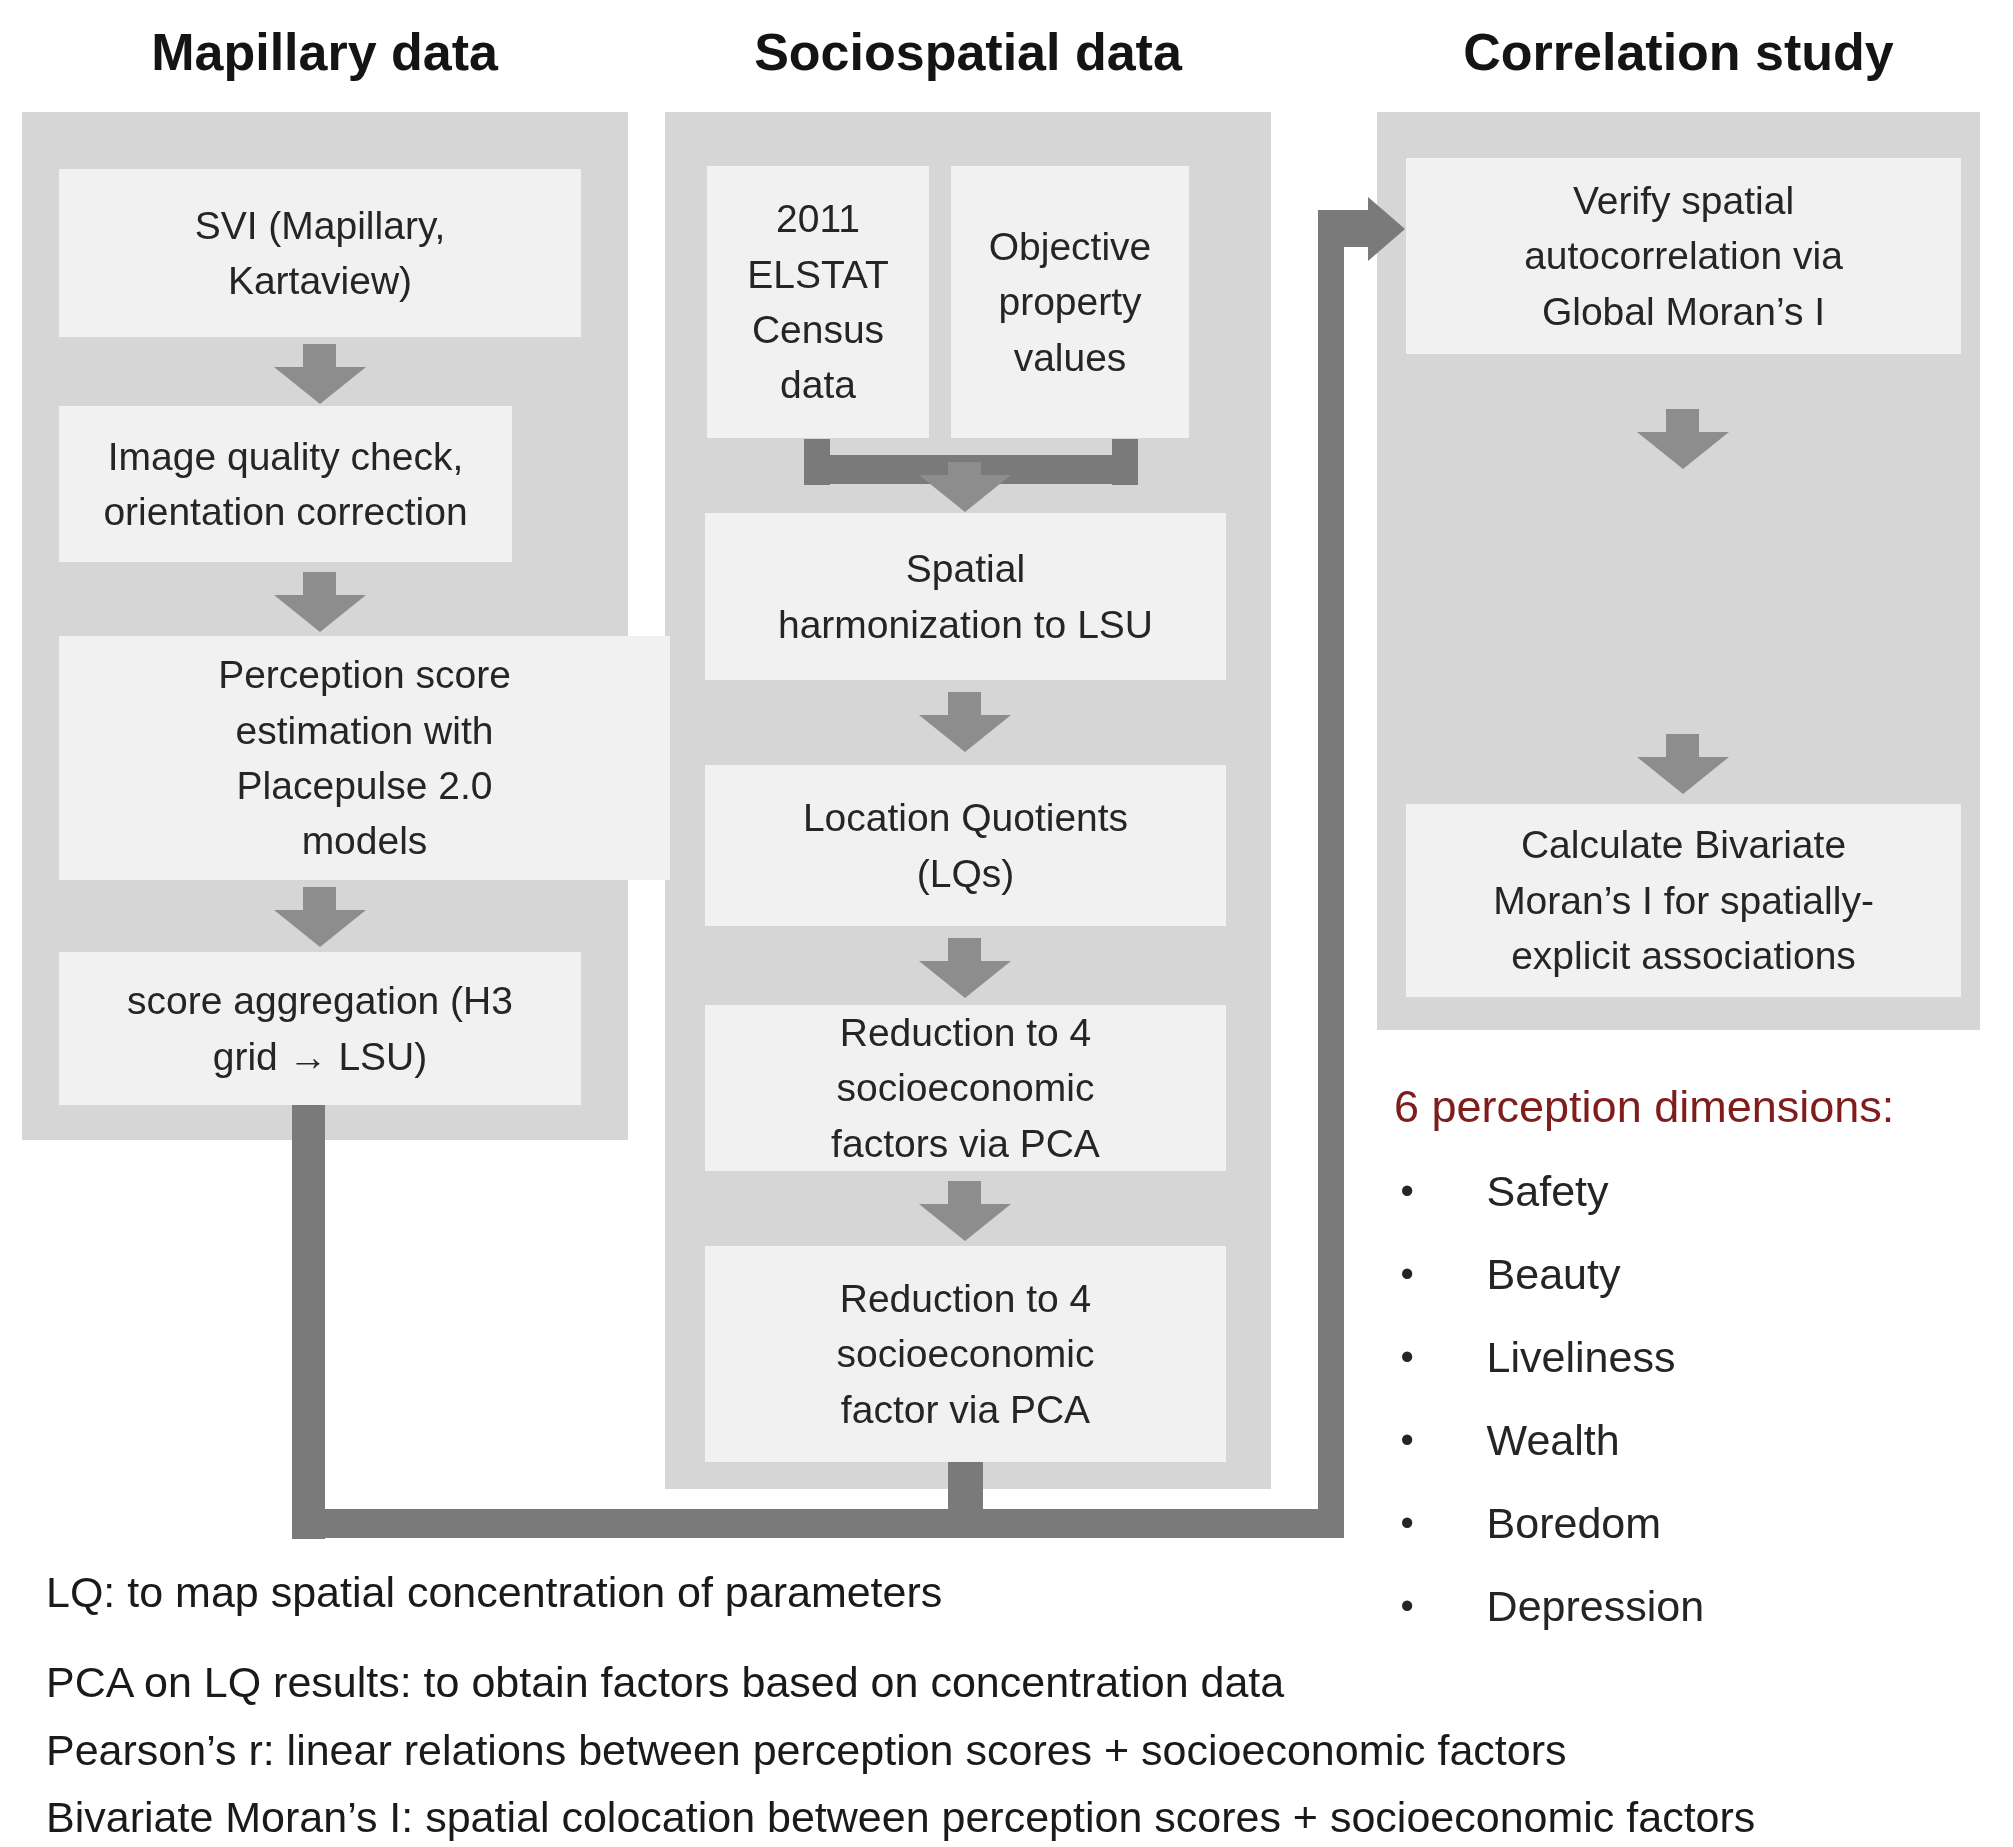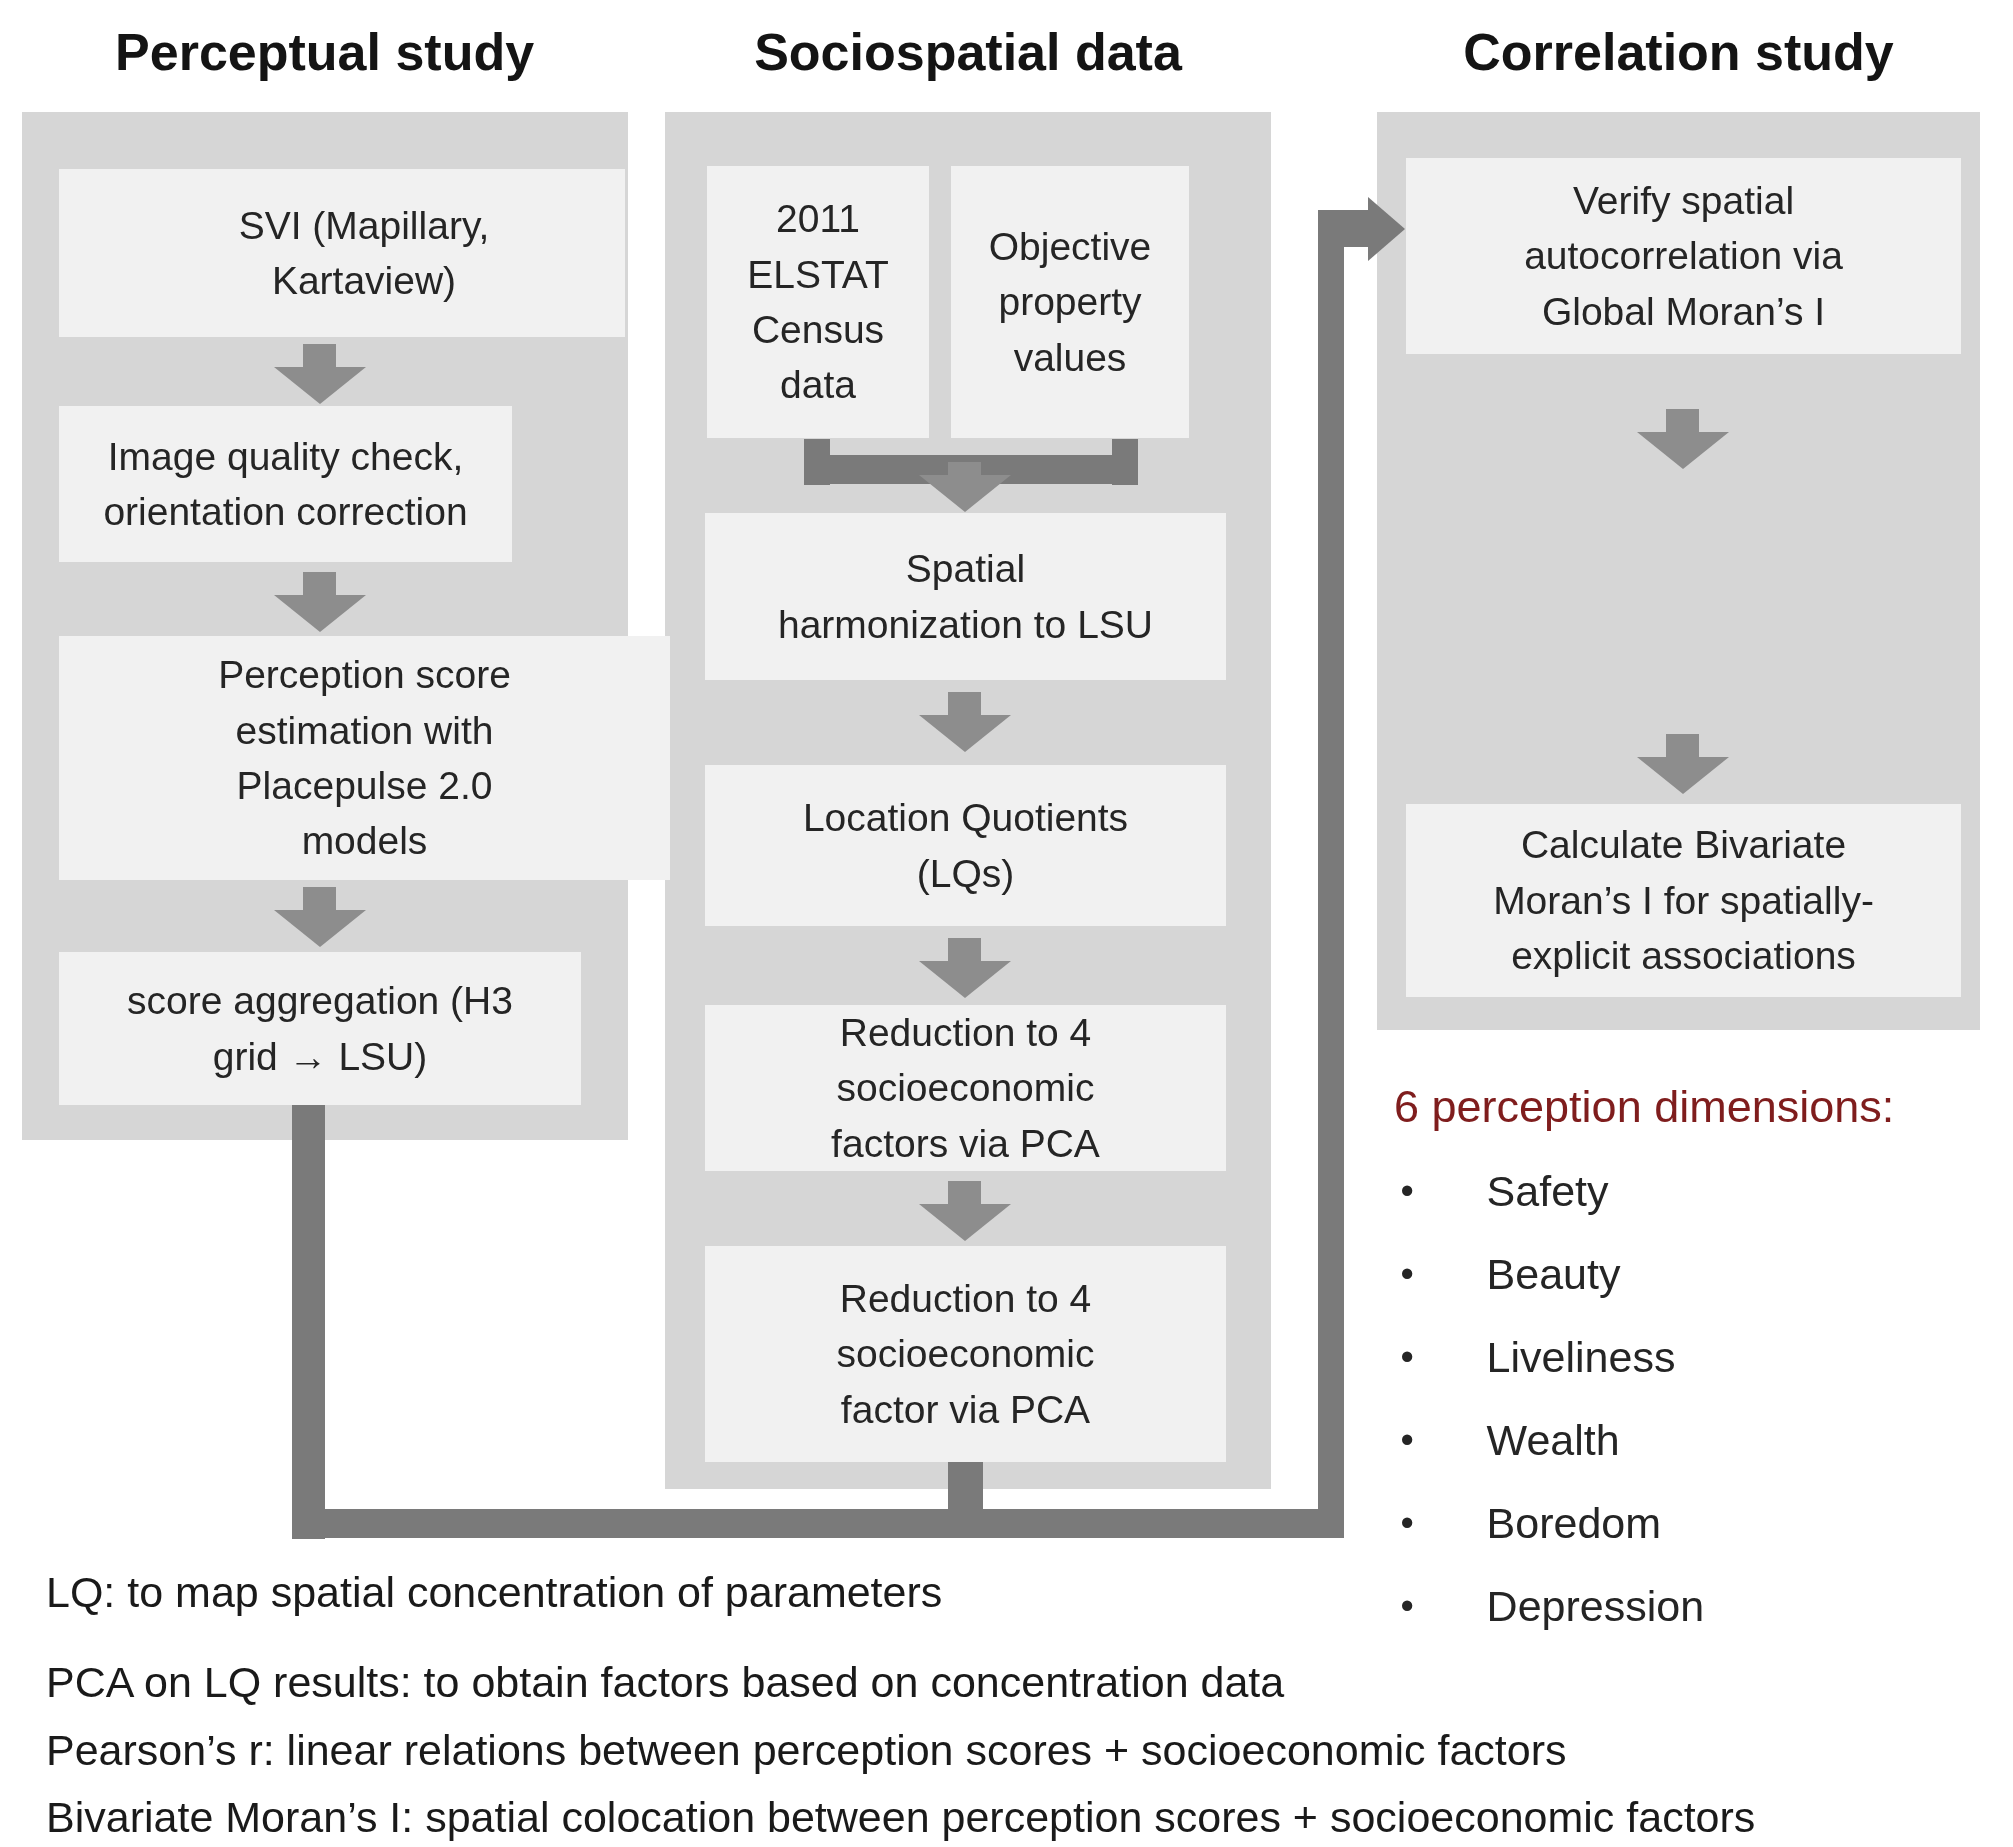--- a/index.html
+++ b/index.html
@@ -46,36 +46,36 @@
   .legend-item{display:flex;margin-top:33px;font-size:43px;line-height:50px;}
   .legend-item .bullet{width:86px;flex:0 0 86px;font-size:38px;line-height:50px;padding-left:6.6px;}
   
   .note{position:absolute;left:46px;white-space:nowrap;font-size:43px;line-height:48px;color:#1a1a1a;}
 </style>
 </head>
 <body>
 
 <div class="canvas">
 
-  <div class="col-title" style="left:21.6px;width:606px;">Perceptual study</div>
+  <div class="col-title" style="left:21.6px;width:606px;">Mapillary data</div>
   <div class="col-title" style="left:665px;width:606px;">Sociospatial data</div>
   <div class="col-title" style="left:1377px;width:603px;">Correlation study</div>
 
   <div class="panel" style="left:21.6px;top:112px;width:606px;height:1028px;"></div>
   <div class="panel" style="left:665px;top:112px;width:606px;height:1377px;"></div>
   <div class="panel" style="left:1377px;top:112px;width:603px;height:918px;"></div>
 
   <div class="conn" style="left:292px;top:1105px;width:33px;height:434px;"></div>
   <div class="conn" style="left:948px;top:1462px;width:35px;height:76px;"></div>
   <div class="conn" style="left:292px;top:1509px;width:1052px;height:29px;"></div>
   <div class="conn" style="left:1318px;top:210px;width:26px;height:1328px;"></div>
   <div class="conn" style="left:1318px;top:210px;width:52px;height:37px;"></div>
   <div class="conn-head-right" style="left:1368px;top:197px;"></div>
 
-  <div class="box" style="left:59px;top:169px;width:522px;height:168px;padding-left:44px;">SVI (Mapillary,
+  <div class="box" style="left:59px;top:169px;width:522px;height:168px;">SVI (Mapillary,
 Kartaview)</div>
   <div class="arr" style="left:270px;top:344px;">
       <div class="arr-shaft"></div>
       <div class="arr-head"></div>
     </div>
   <div class="box" style="left:59px;top:406px;width:453px;height:156px;">Image quality check,
 orientation correction</div>
   <div class="arr" style="left:270px;top:572px;">
       <div class="arr-shaft"></div>
       <div class="arr-head"></div>

